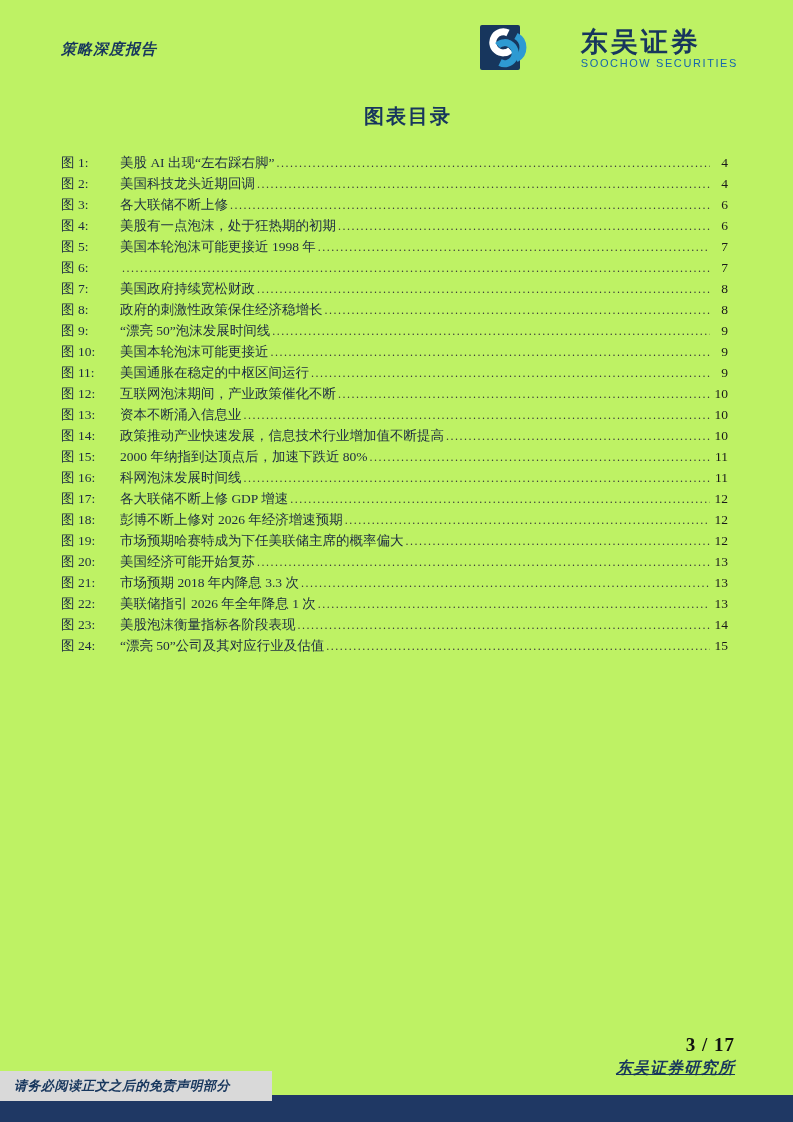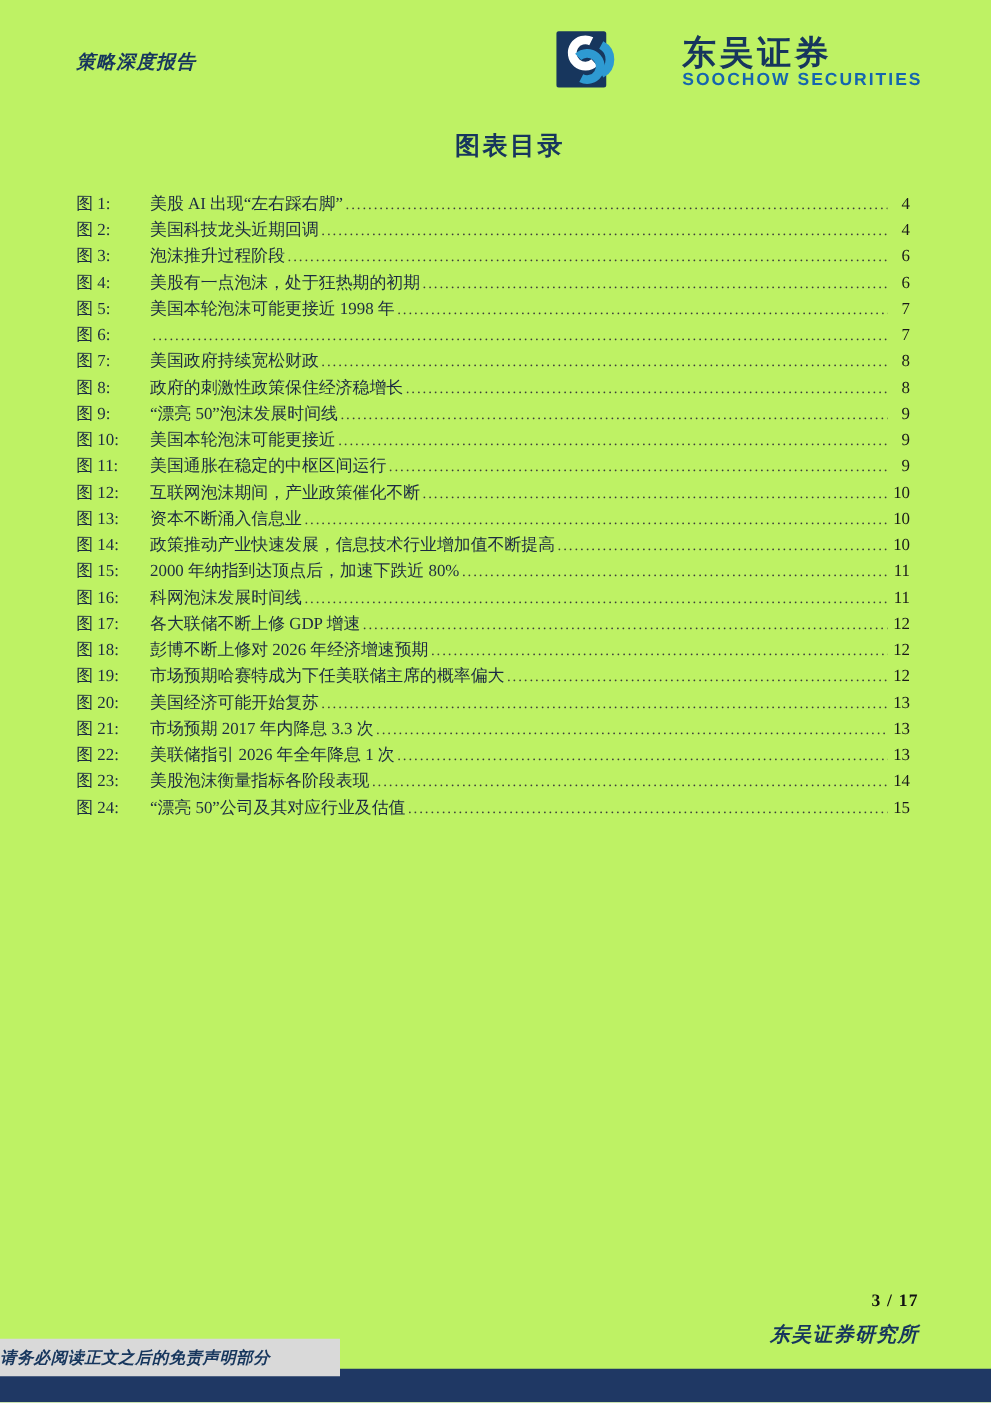--- a/index.html
+++ b/index.html
@@ -22,21 +22,21 @@
   }
   .logo{display:flex;align-items:center;gap:8px;}
   .logo-mark{width:52px;height:47px;flex:0 0 auto;}
   .logo-text{display:flex;flex-direction:column;align-items:flex-start;margin-left:41px;}
   .logo-cn{
     font-size:27px;font-weight:700;color:#17365d;
     letter-spacing:3px;line-height:30px;white-space:nowrap;
   }
   .logo-en{
     font-family:"Liberation Sans","DejaVu Sans",sans-serif;
-    font-size:14px;font-weight:700;color:#1565ae;
+    font-size:11px;font-weight:400;color:#1565ae;
     letter-spacing:1.6px;line-height:12px;white-space:nowrap;
   }
   
   .toc-title{
     position:absolute;top:103px;left:0;right:0;
     text-align:center;
     font-size:20px;font-weight:700;color:#17365d;
     letter-spacing:2px;
     margin-left:23px;
   }
@@ -54,37 +54,38 @@
   .leader{
     flex:1 1 auto;
     overflow:hidden;white-space:nowrap;
     font-size:12px;letter-spacing:1.5px;color:#3c3c3c;
     margin:0 2px;
   }
   .toc-page{flex:0 0 auto;min-width:16px;text-align:right;color:#1a1a1a;}
   
   .page-indicator{
     position:absolute;top:1034px;right:58px;
-    font-size:14px;font-weight:700;color:#111111;
+    font-size:19px;font-weight:700;color:#111111;
     letter-spacing:1px;
   }
   .institute{
     position:absolute;top:1058px;right:58px;
     font-size:16px;font-weight:700;font-style:italic;color:#17365d;
     letter-spacing:1px;
+    text-decoration:underline;
   }
   .bottom-bar{
     position:absolute;left:0;top:1095px;width:793px;height:27px;
     z-index:1;
   }
   .disclaimer-box{
     position:absolute;left:0;top:1071px;width:272px;height:30px;
     z-index:2;
     display:flex;align-items:center;
-    box-sizing:border-box;
+    padding-left:14px;box-sizing:border-box;
   }
   .disclaimer-text{
     font-size:13px;font-weight:700;font-style:italic;
     color:#17365d;letter-spacing:0.5px;white-space:nowrap;
   }
 </style>
 </head>
 <body>
 
 <div class="page">
@@ -122,21 +123,21 @@
 
     <div class="toc-row">
       <span class="toc-label">图 2:</span>
       <span class="toc-text">美国科技龙头近期回调</span>
       <span class="leader">............................................................................................................................................................................................................................................................................................................</span>
       <span class="toc-page">4</span>
     </div>
 
     <div class="toc-row">
       <span class="toc-label">图 3:</span>
-      <span class="toc-text">泡沫推升过程阶段</span>
+      <span class="toc-text">各大联储不断上修</span>
       <span class="leader">............................................................................................................................................................................................................................................................................................................</span>
       <span class="toc-page">6</span>
     </div>
 
     <div class="toc-row">
       <span class="toc-label">图 4:</span>
       <span class="toc-text">美股有一点泡沫，处于狂热期的初期</span>
       <span class="leader">............................................................................................................................................................................................................................................................................................................</span>
       <span class="toc-page">6</span>
     </div>
@@ -247,21 +248,21 @@
 
     <div class="toc-row">
       <span class="toc-label">图 20:</span>
       <span class="toc-text">美国经济可能开始复苏</span>
       <span class="leader">............................................................................................................................................................................................................................................................................................................</span>
       <span class="toc-page">13</span>
     </div>
 
     <div class="toc-row">
       <span class="toc-label">图 21:</span>
-      <span class="toc-text">市场预期 2017 年内降息 3.3 次</span>
+      <span class="toc-text">市场预期 2018 年内降息 3.3 次</span>
       <span class="leader">............................................................................................................................................................................................................................................................................................................</span>
       <span class="toc-page">13</span>
     </div>
 
     <div class="toc-row">
       <span class="toc-label">图 22:</span>
       <span class="toc-text">美联储指引 2026 年全年降息 1 次</span>
       <span class="leader">............................................................................................................................................................................................................................................................................................................</span>
       <span class="toc-page">13</span>
     </div>

